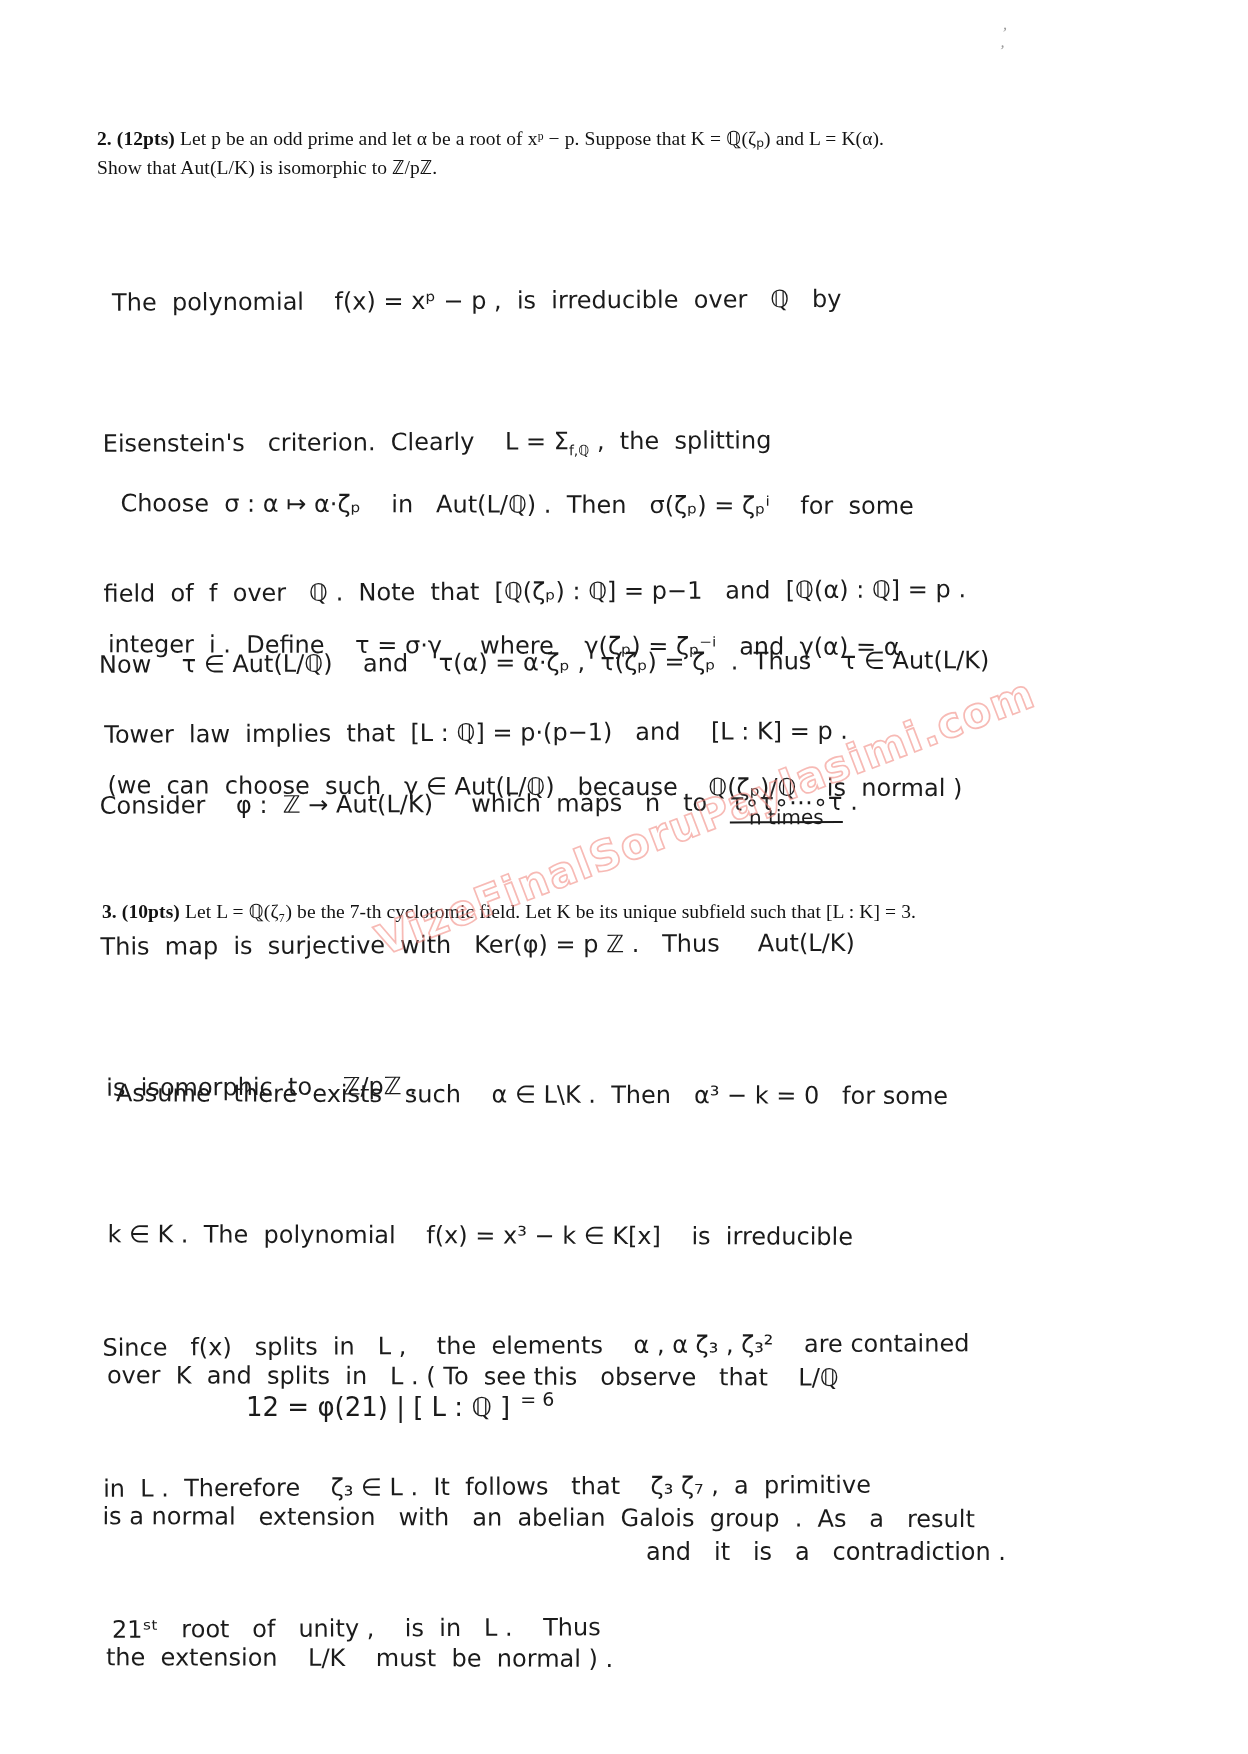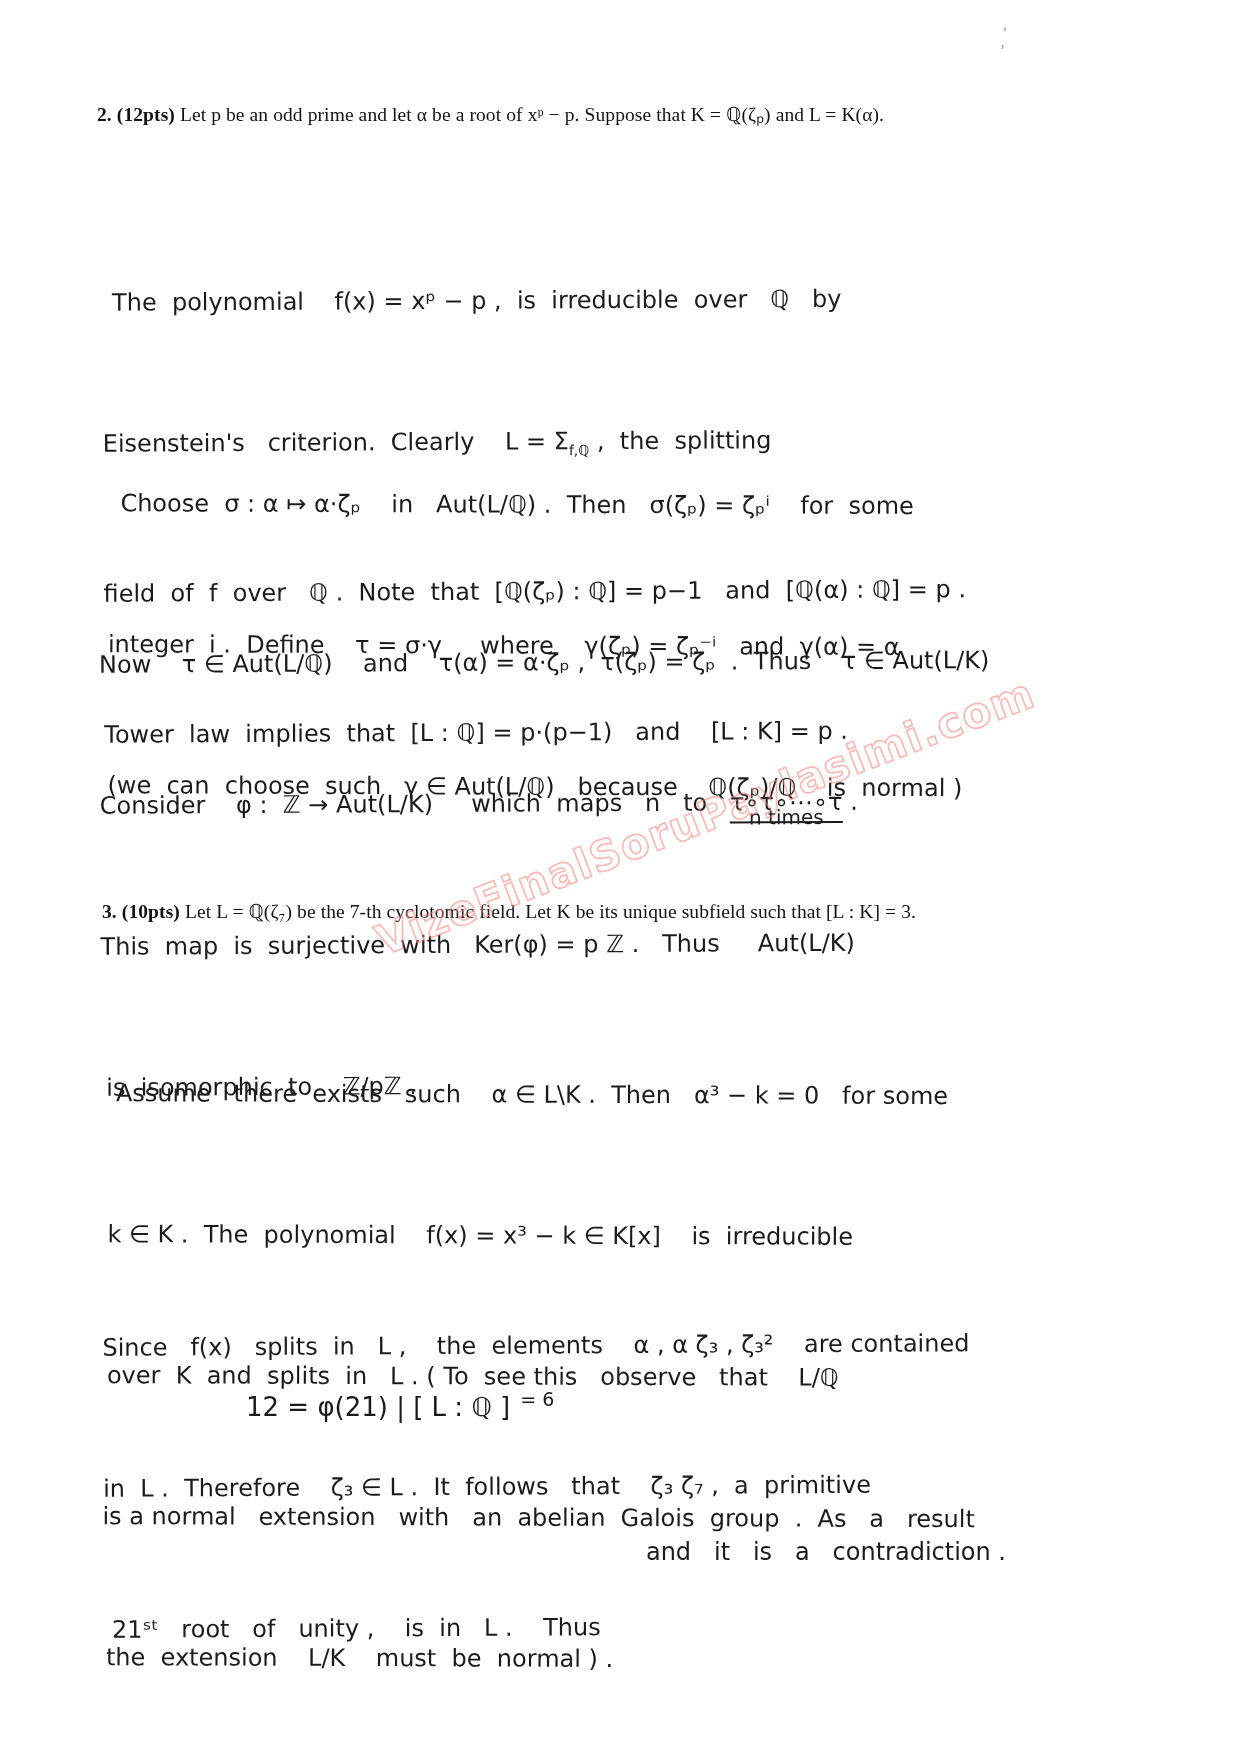--- a/index.html
+++ b/index.html
@@ -74,22 +74,23 @@
     transform:rotate(8deg);
   }
 </style>
 </head>
 <body>
 
 <div class="corner-marks">’ ’</div>
 
 <div class="watermark">VizeFinalSoruPaylasimi.com</div>
 
-<div class="printed" style="left:97px;top:100px;width:1090px;">
+<div class="printed" style="left:97px;top:124px;width:1090px;">
   <div class="line"><span class="plabel">2. (12pts)</span><span> Let p be an odd prime and let α be a root of xᵖ − p.  Suppose that K = ℚ(ζₚ) and L = K(α).</span></div>
+  <div class="line">Show that Aut(L/K) is isomorphic to ℤ/pℤ.</div>
 </div>
 
 <div class="hw tilt1" style="left:103px;top:183px;width:1040px;">
   <div class="line" style="padding-left:10px;">The  polynomial    f(x) = xᵖ − p ,  is  irreducible  over   ℚ   by</div>
   <div class="line"><span>Eisenstein's   criterion.  Clearly    L = Σ</span><span class="subsc">f,ℚ</span><span> ,  the  splitting</span></div>
   <div class="line">field  of  f  over   ℚ .  Note  that  [ℚ(ζₚ) : ℚ] = p−1   and  [ℚ(α) : ℚ] = p .</div>
   <div class="line">Tower  law  implies  that  [L : ℚ] = p·(p−1)   and    [L : K] = p .</div>
 </div>
 
 <div class="hw tilt2" style="left:108px;top:388px;width:1040px;">

